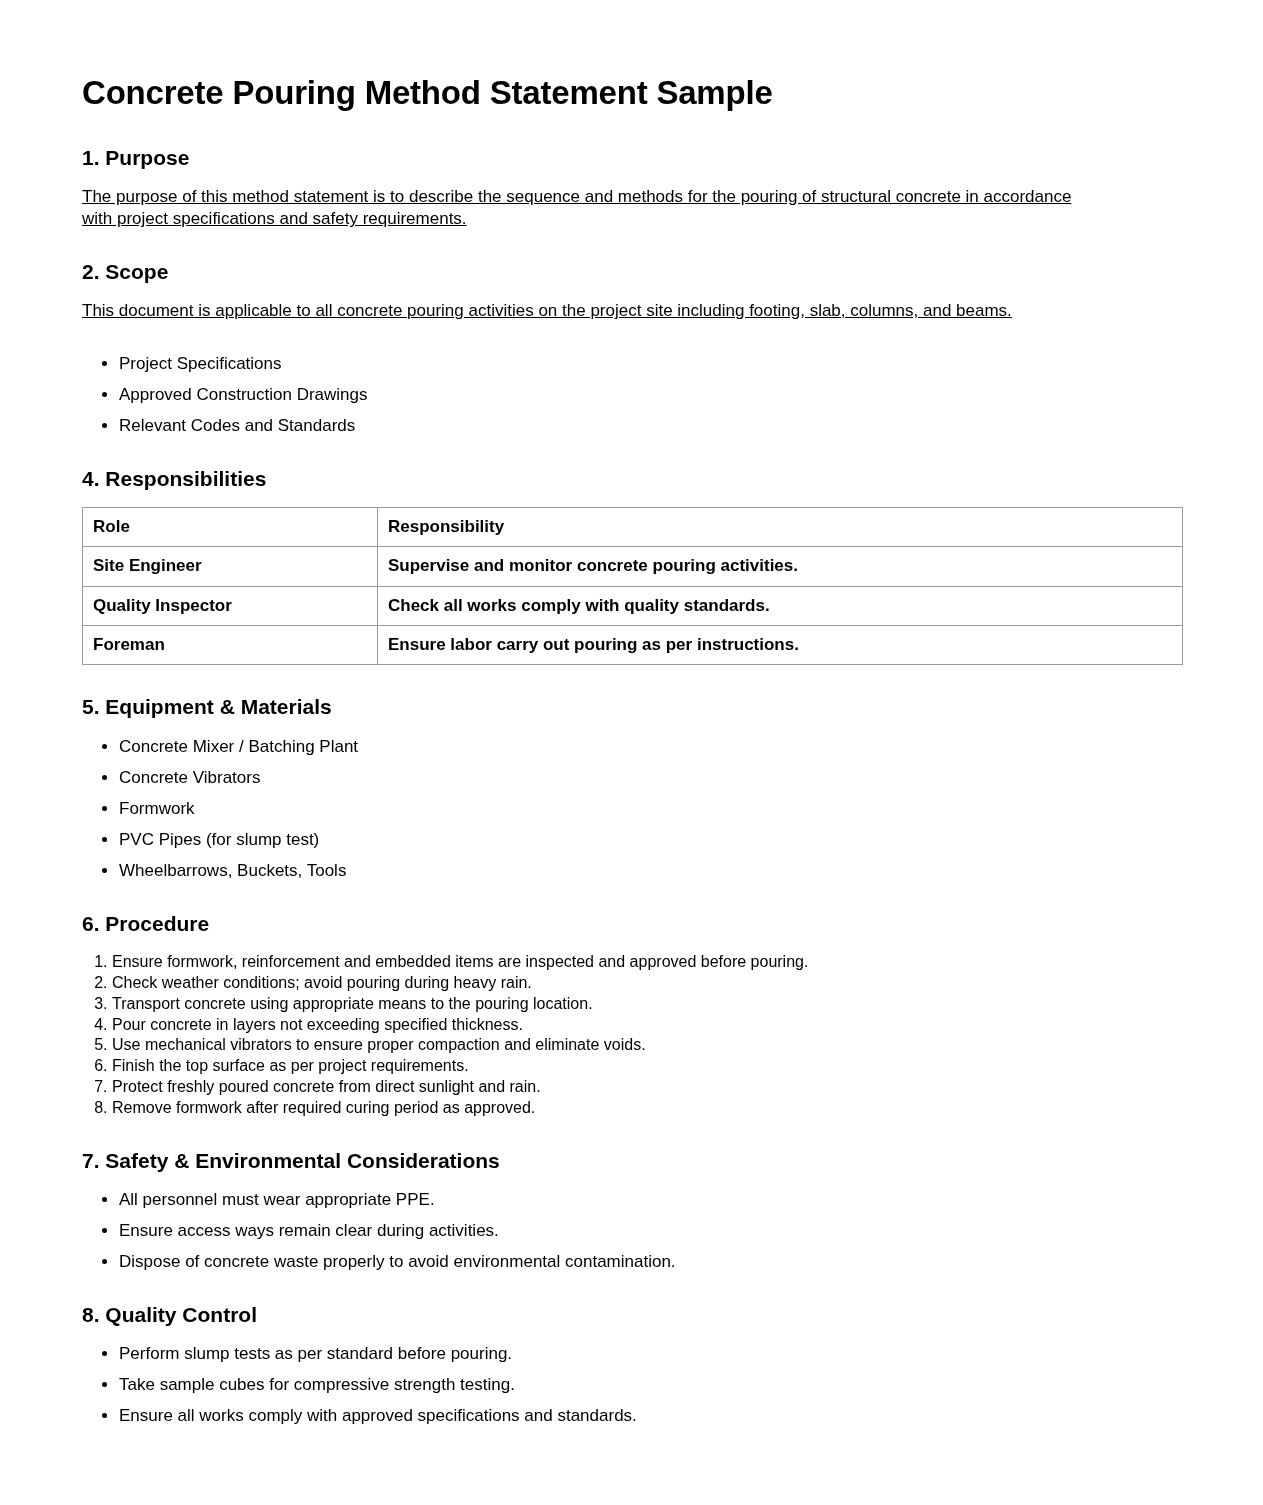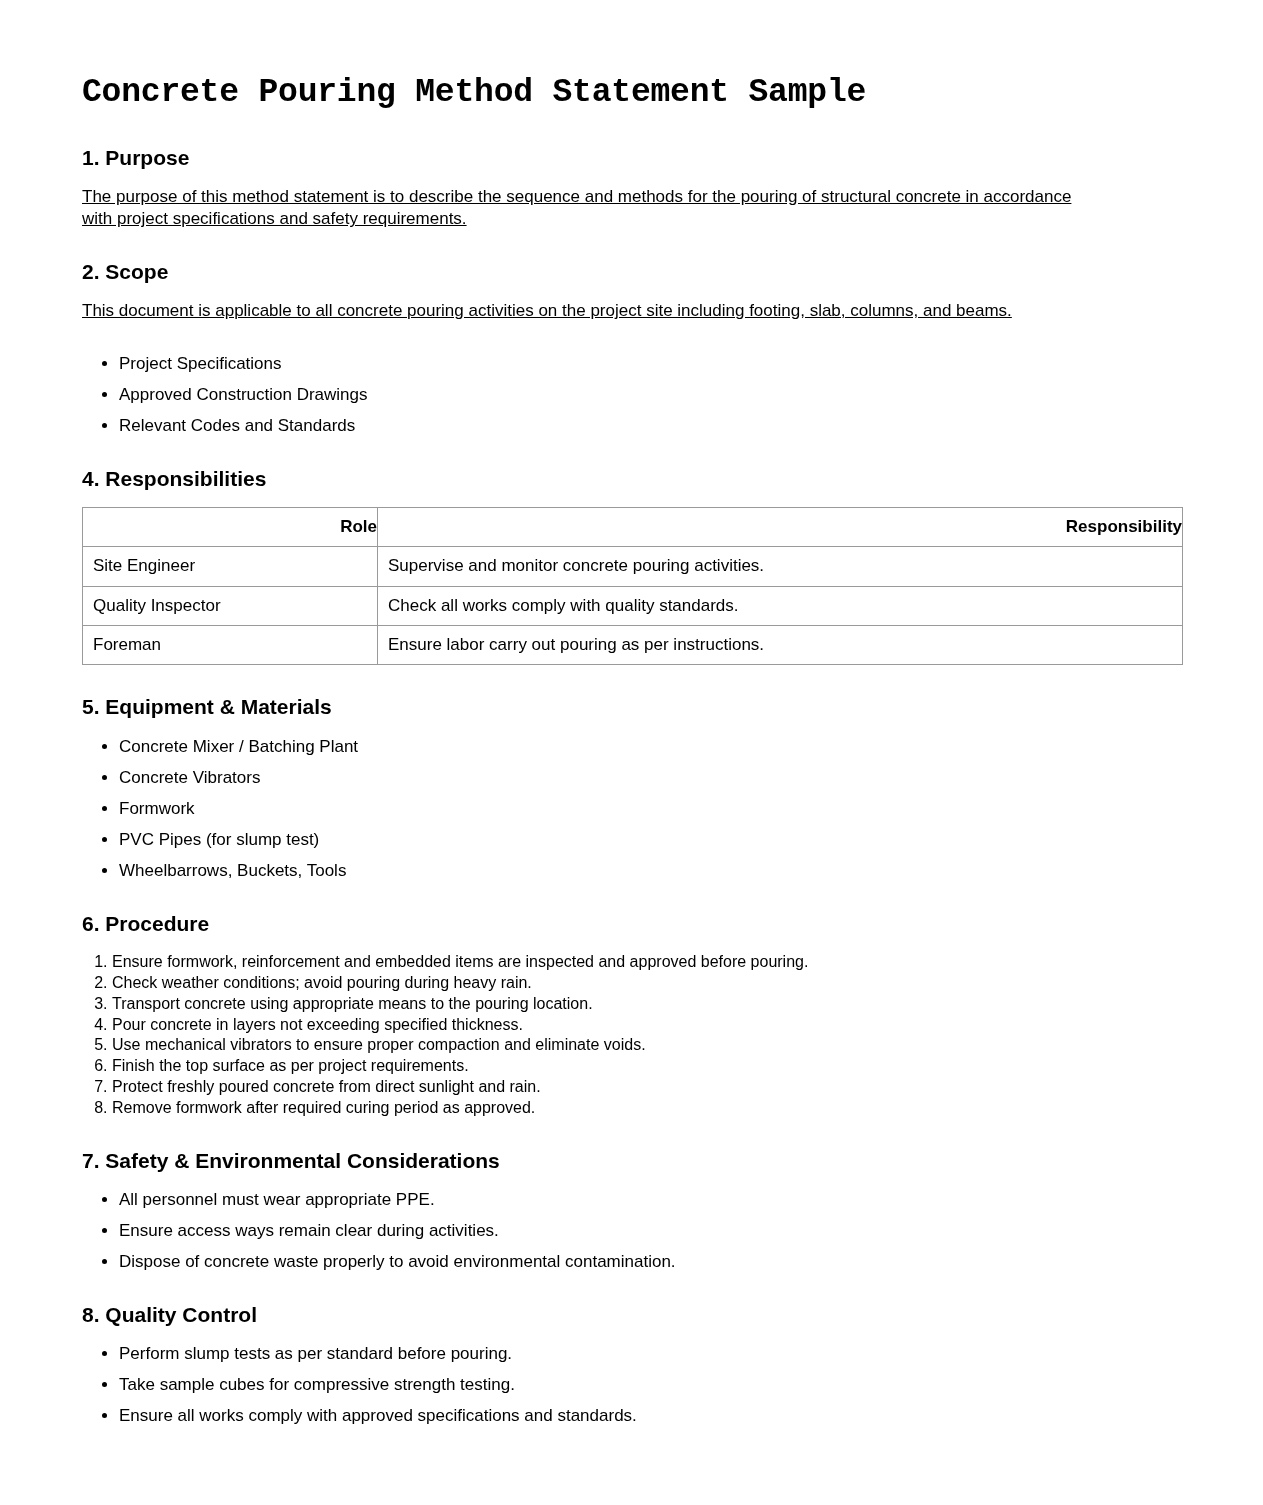--- a/index.html
+++ b/index.html
@@ -22,21 +22,20 @@
     padding: 74px 82px 40px 82px;
     background: #ffffff;
   }
 
   .doc-title {
     font-size: 33px;
     font-weight: bold;
     line-height: 1.15;
     margin: 0 0 34px 0;
     letter-spacing: -0.2px;
-    font-family: Liberation Mono, monospace;
   }
 
   .section-heading {
     font-size: 21px;
     font-weight: bold;
     line-height: 1.15;
     margin: 0 0 16px 0;
   }
 
   .section {
@@ -89,24 +88,23 @@
     border: 1px solid #9a9a9a;
     text-align: left;
     vertical-align: middle;
     font-size: 17px;
     line-height: 1.2;
     padding: 9px 0 9px 10px;
     height: 17px;
   }
   table.resp-table th {
     font-weight: bold;
-    text-align: right;
   }
   table.resp-table td {
-    font-weight: normal;
+    font-weight: bold;
   }
 
   .spacer-bottom { height: 210px; }
 </style>
 </head>
 <body>
 
 <div id="doc">
 
   <h1 class="doc-title">Concrete Pouring Method Statement Sample</h1>

